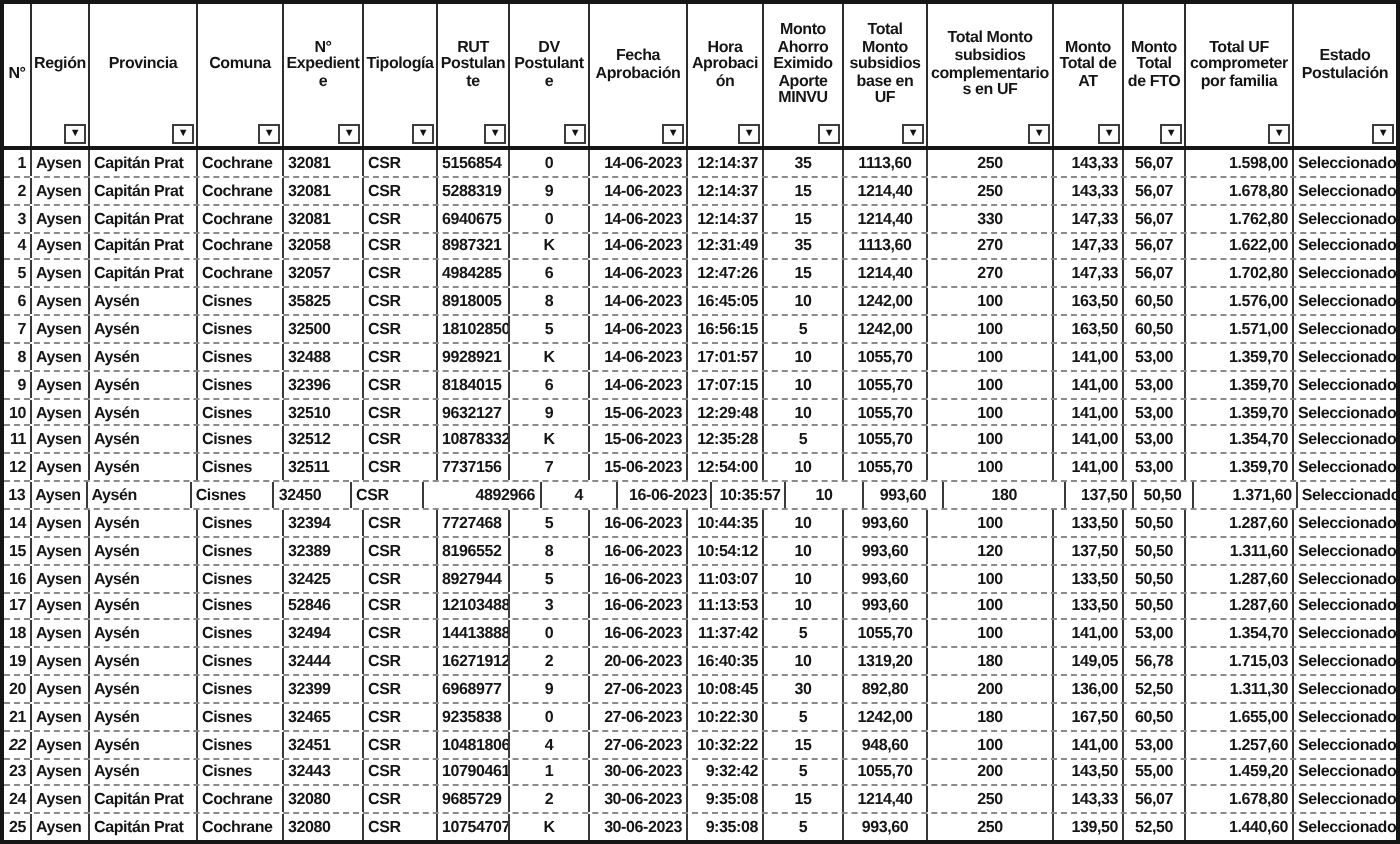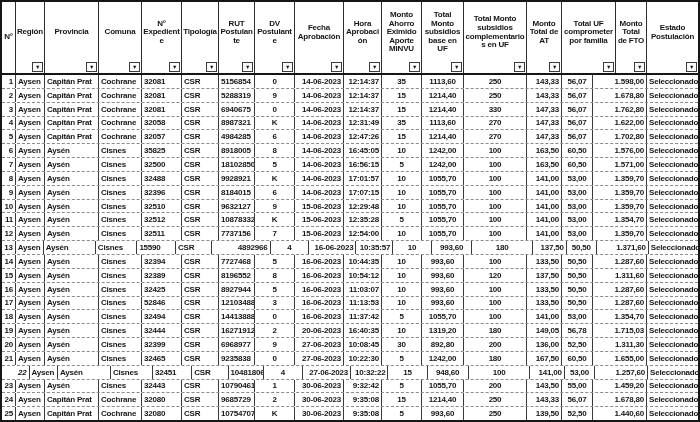--- a/index.html
+++ b/index.html
@@ -118,28 +118,28 @@
         <span class="filter-btn">
           <span>▼</span>
         </span>
       </div>
       <div class="header-cell" style="width: 35px;">
         <span>Monto Total de AT</span>
         <span class="filter-btn">
           <span>▼</span>
         </span>
       </div>
+      <div class="header-cell" style="width: 31px;">
+        <span>Monto Total de FTO</span>
+        <span class="filter-btn">
+          <span>▼</span>
+        </span>
+      </div>
       <div class="header-cell" style="width: 54px;">
         <span>Total UF comprometer por familia</span>
-        <span class="filter-btn">
-          <span>▼</span>
-        </span>
-      </div>
-      <div class="header-cell" style="width: 31px;">
-        <span>Monto Total de FTO</span>
         <span class="filter-btn">
           <span>▼</span>
         </span>
       </div>
       <div class="header-cell" style="width: 51px;">
         <span>Estado Postulación</span>
         <span class="filter-btn">
           <span>▼</span>
         </span>
       </div>
@@ -371,21 +371,21 @@
         <div class="cell al-right" style="width: 35px;">141,00</div>
         <div class="cell al-center" style="width: 31px;">53,00</div>
         <div class="cell al-right" style="width: 54px;">1.359,70</div>
         <div class="cell al-left" style="width: 51px;">Seleccionado</div>
       </div>
       <div class="data-row">
         <div class="cell al-right" style="width: 14px;">13</div>
         <div class="cell al-left" style="width: 29px;">Aysen</div>
         <div class="cell al-left" style="width: 54px;">Aysén</div>
         <div class="cell al-left" style="width: 43px;">Cisnes</div>
-        <div class="cell al-left" style="width: 40px;">15590</div>
+        <div class="cell al-left" style="width: 40px;">32450</div>
         <div class="cell al-left" style="width: 37px;">CSR</div>
         <div class="cell al-left" style="width: 36px; margin-left: 24px;">4892966</div>
         <div class="cell al-center" style="width: 40px;">4</div>
         <div class="cell al-right" style="width: 49px;">16-06-2023</div>
         <div class="cell al-right" style="width: 38px;">10:35:57</div>
         <div class="cell al-center" style="width: 40px;">10</div>
         <div class="cell al-center" style="width: 42px;">993,60</div>
         <div class="cell al-center" style="width: 63px;">180</div>
         <div class="cell al-right" style="width: 35px;">137,50</div>
         <div class="cell al-center" style="width: 31px;">50,50</div>
@@ -538,21 +538,21 @@
         <div class="cell al-right" style="width: 38px;">10:22:30</div>
         <div class="cell al-center" style="width: 40px;">5</div>
         <div class="cell al-center" style="width: 42px;">1242,00</div>
         <div class="cell al-center" style="width: 63px;">180</div>
         <div class="cell al-right" style="width: 35px;">167,50</div>
         <div class="cell al-center" style="width: 31px;">60,50</div>
         <div class="cell al-right" style="width: 54px;">1.655,00</div>
         <div class="cell al-left" style="width: 51px;">Seleccionado</div>
       </div>
       <div class="data-row">
-        <div class="cell al-right" style="width: 28px; font-style: italic;">22</div>
+        <div class="cell al-right" style="width: 14px; font-style: italic;">22</div>
         <div class="cell al-left" style="width: 29px;">Aysen</div>
         <div class="cell al-left" style="width: 54px;">Aysén</div>
         <div class="cell al-left" style="width: 43px;">Cisnes</div>
         <div class="cell al-left" style="width: 40px;">32451</div>
         <div class="cell al-left" style="width: 37px;">CSR</div>
         <div class="cell al-left" style="width: 36px;">10481806</div>
         <div class="cell al-center" style="width: 40px;">4</div>
         <div class="cell al-right" style="width: 49px;">27-06-2023</div>
         <div class="cell al-right" style="width: 38px;">10:32:22</div>
         <div class="cell al-center" style="width: 40px;">15</div>

